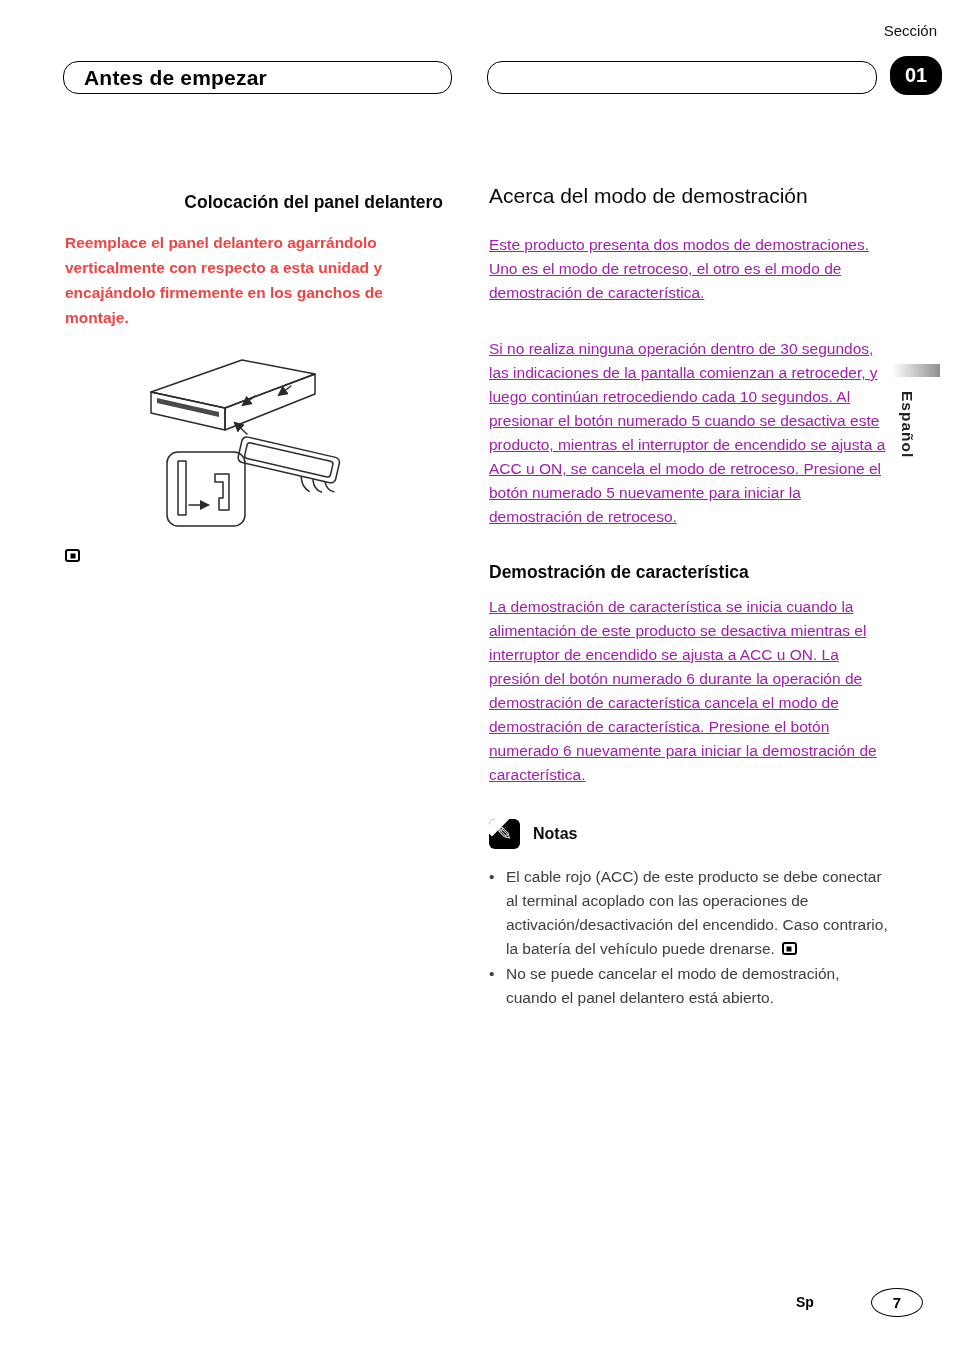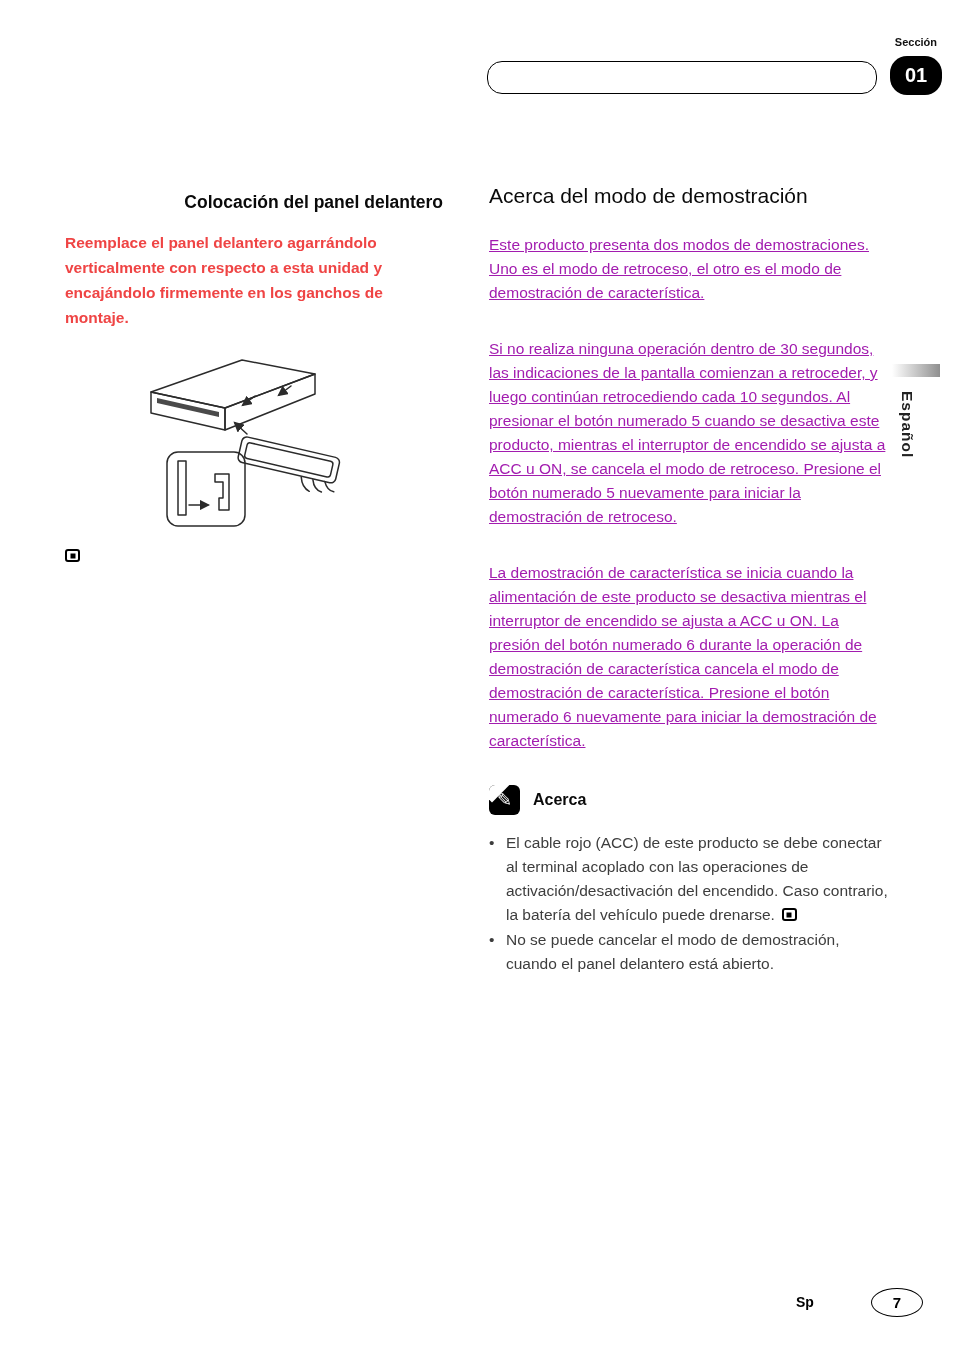--- a/index.html
+++ b/index.html
@@ -9,22 +9,22 @@
     color: #3d3d3d;
     width: 954px;
     height: 1355px;
     position: relative;
     overflow: hidden;
   }
   .page { position: absolute; inset: 0; background: #fff; }
 
   
   .section-label {
-    position: absolute; top: 36px; right: 17px;
-    font-size: 11px; font-weight: bold; color: #111;
+    position: absolute; top: 22px; right: 17px;
+    font-size: 15px; font-weight: normal; color: #111;
   }
   .title-pill {
     position: absolute; left: 63px; top: 61px; width: 389px; height: 33px;
     border: 1.6px solid #000; border-radius: 15px;
     display: flex; align-items: center; padding-left: 20px;
   }
   .title-pill span {
     font-size: 21px; font-weight: bold; color: #000; letter-spacing: 0.2px;
   }
   .empty-pill {
@@ -133,20 +133,23 @@
     font-size: 15px; font-weight: bold; color: #000;
   }
 </style>
 </head>
 <body>
 
 <div class="page">
 
   <div class="section-label">Sección</div>
 
+  <div class="title-pill">
+    <span>Antes de empezar</span>
+  </div>
 
   <div class="empty-pill"></div>
 
   <div class="section-badge">01</div>
 
   <div class="side-gradient"></div>
   <div class="side-language">Español</div>
 
   <div class="col-left">
     <h2 class="col-heading">Colocación del panel delantero</h2>
@@ -195,28 +198,29 @@
 
   <div class="col-right">
     <h1 class="col-heading">Acerca del modo de demostración</h1>
     <p class="body-text">Este producto presenta dos modos de demostraciones. Uno es el modo de retroceso, el otro es el modo de demostración de característica.</p>
 
     <div class="sub-section">
       <p class="body-text">Si no realiza ninguna operación dentro de 30 segundos, las indicaciones de la pantalla comienzan a retroceder, y luego continúan retrocediendo cada 10 segundos. Al presionar el botón numerado 5 cuando se desactiva este producto, mientras el interruptor de encendido se ajusta a ACC u ON, se cancela el modo de retroceso. Presione el botón numerado 5 nuevamente para iniciar la demostración de retroceso.</p>
     </div>
 
     <div class="sub-section">
+      <h3>Demostración de característica</h3>
       <p class="body-text">La demostración de característica se inicia cuando la alimentación de este producto se desactiva mientras el interruptor de encendido se ajusta a ACC u ON. La presión del botón numerado 6 durante la operación de demostración de característica cancela el modo de demostración de característica. Presione el botón numerado 6 nuevamente para iniciar la demostración de característica.</p>
     </div>
 
     <div class="notes-header">
       <div class="notes-icon">
         <span>✎</span>
       </div>
-      <div class="notes-label">Acerca</div>
+      <div class="notes-label">Notas</div>
     </div>
 
     <ul class="notes-list">
       <li>
         <span>El cable rojo (ACC) de este producto se debe conectar al terminal acoplado con las operaciones de activación/desactivación del encendido. Caso contrario, la batería del vehículo puede drenarse.</span><span class="end-mark"></span>
       </li>
       <li>
         <span>No se puede cancelar el modo de demostración, cuando el panel delantero está abierto.</span>
       </li>
     </ul>

